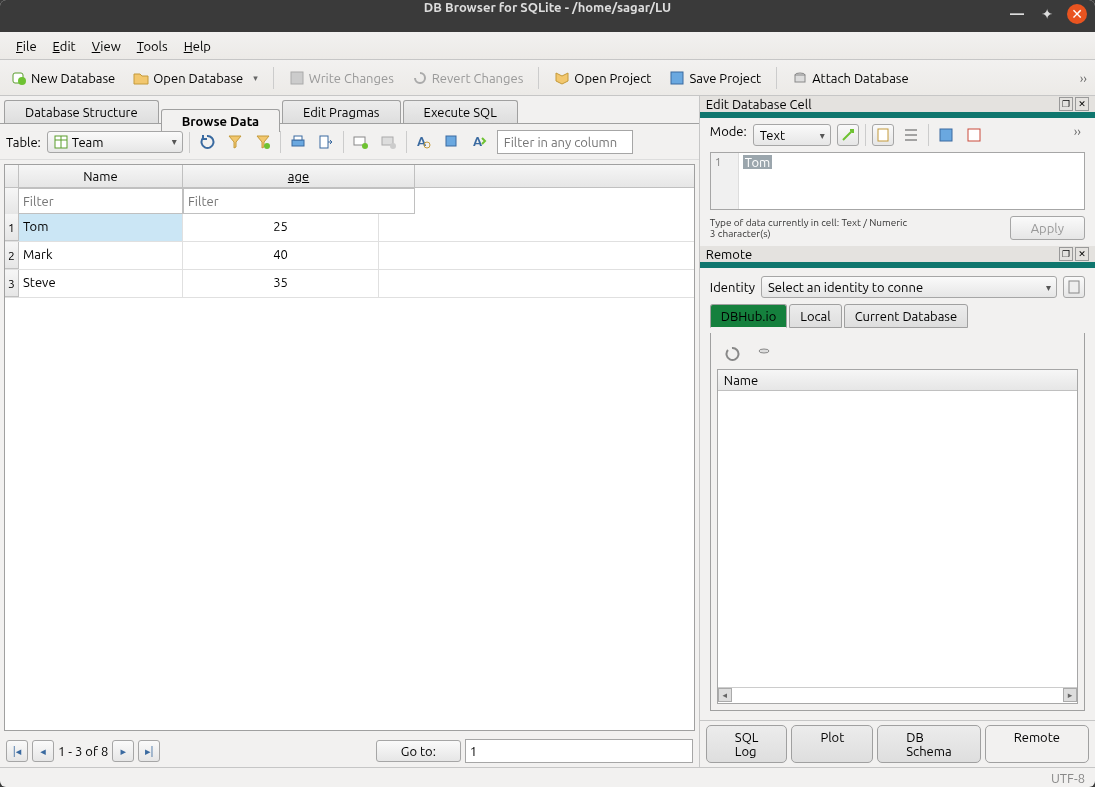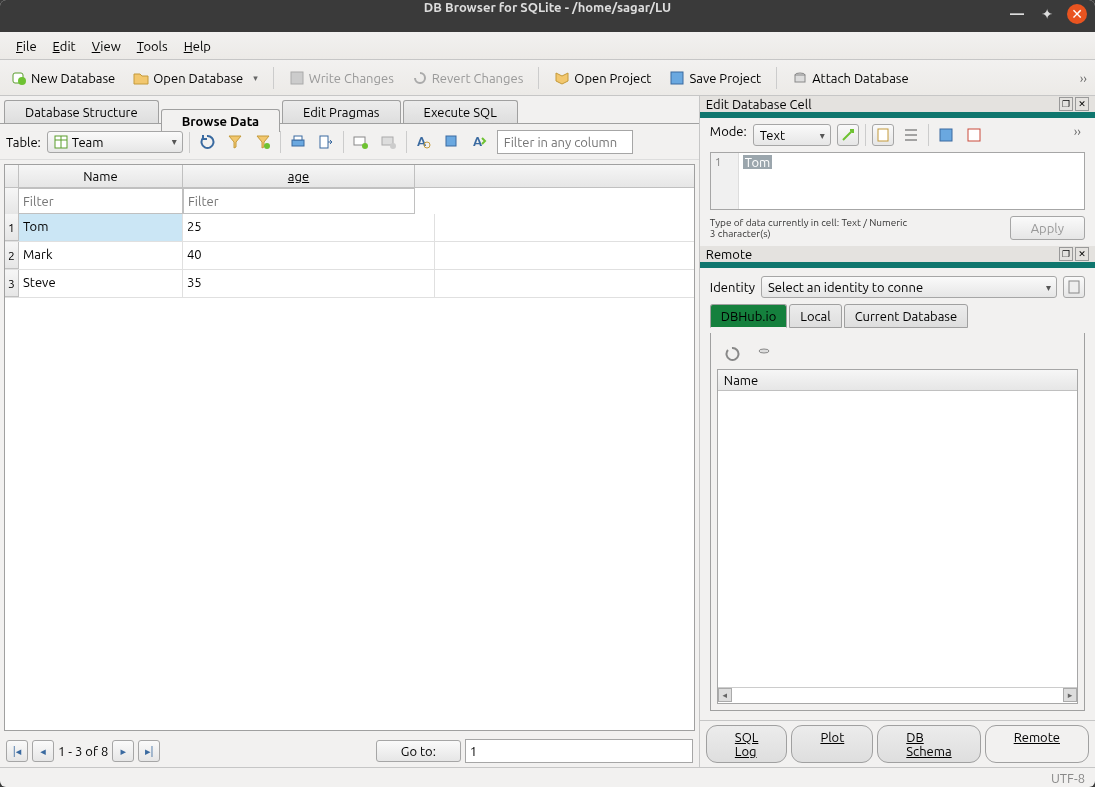--- a/index.html
+++ b/index.html
@@ -40,21 +40,21 @@
 .colh.c2 { width: 232px; text-decoration: underline; }
 .gfilter { display: flex; }
 .gfilter .rowhdr { height: 26px; }
 .gfilter input { border: 1px solid #c0c0c0; padding: 3px 4px; height: 26px; background: #fff; color: #999; }
 .gfilter input.c1 { width: 164px; border-left: none; }
 .gfilter input.c2 { width: 232px; }
 .grow { display: flex; border-bottom: 1px solid #e0e0e0; }
 .grow .rowhdr { display: flex; align-items: center; justify-content: center; font-size: 12px; border-bottom: 1px solid #c0c0c0; height: 27px; }
 .gcell { border-right: 1px solid #e0e0e0; padding: 5px 4px; height: 27px; }
 .gcell.c1 { width: 164px; }
-.gcell.c2 { width: 252px; text-align: left; }
+.gcell.c2 { width: 196px; text-align: center; }
 .grow.sel .gcell.c1 { background: #cbe6f5; }
 .pager { height: 32px; display: flex; align-items: center; padding: 0 6px; gap: 4px; }
 .pgbtn { width: 22px; height: 22px; border: 1px solid #a6a6a6; background: linear-gradient(#fafafa, #e6e6e6); border-radius: 3px; display: flex; align-items: center; justify-content: center; font-size: 11px; color: #3a6aa0; }
 .gotobtn { border: 1px solid #a6a6a6; background: linear-gradient(#fafafa, #e6e6e6); border-radius: 3px; padding: 3px 24px; margin-left: auto; }
 .gotoinput { border: 1px solid #a6a6a6; background: #fff; padding: 3px 4px; width: 228px; height: 24px; }
 .panelhdr { background: #e4e2df; height: 22px; display: flex; align-items: center; padding: 0 6px; border-bottom: 6px solid #0f766e; }
 .panelhdr .pctrls { margin-left: auto; display: flex; gap: 2px; }
 .pctrl { width: 14px; height: 14px; border: 1px solid #999; font-size: 9px; display: flex; align-items: center; justify-content: center; }
 .editcell { padding: 6px 10px; display: flex; flex-direction: column; gap: 6px; }
 .moderow { display: flex; align-items: flex-start; gap: 6px; }
@@ -74,21 +74,21 @@
 .rmtab.active { background: #15803d; border-bottom-color: #f2f1f0; }
 .rmpanel { flex: 1; border: 1px solid #a0a0a0; border-top: none; background: #f2f1f0; padding: 6px; display: flex; flex-direction: column; position: relative; top: -1px; }
 .rmicons { display: flex; gap: 10px; padding: 4px; }
 .rmlist { flex: 1; border: 1px solid #a6a6a6; background: #fff; display: flex; flex-direction: column; }
 .rmlisthdr { background: linear-gradient(#f6f6f6, #e6e6e6); border-bottom: 1px solid #c0c0c0; padding: 3px 6px; }
 .rmlistbody { flex: 1; }
 .rmscroll { height: 16px; border-top: 1px solid #ccc; display: flex; }
 .scthumb { width: 14px; height: 14px; background: #ddd; border: 1px solid #aaa; display: flex; align-items: center; justify-content: center; font-size: 9px; color: #666; }
 .scbar { flex: 1; }
 .bottomtabs { display: flex; padding: 4px 6px; border-top: 1px solid #c6c6c6; gap: 4px; }
-.btab { border: 1px solid #a0a0a0; padding: 4px 28px; background: linear-gradient(#ececec, #dedede); border-radius: 11px; text-decoration: underline; }
+.btab { border: 1px solid #a0a0a0; padding: 4px 28px; background: linear-gradient(#ececec, #dedede); border-radius: 5px; }
 .btab.active { background: #f2f1f0; }
 .status { height: 20px; border-top: 1px solid #c6c6c6; display: flex; align-items: center; justify-content: flex-end; padding: 0 10px; color: #888; font-size: 12px; }
 .more { color: #666; padding: 0 4px; margin-left: auto; }
 .small-icon { width: 14px; height: 14px; }
 </style>
 </head>
 <body>
 
 <div class="window">
 

